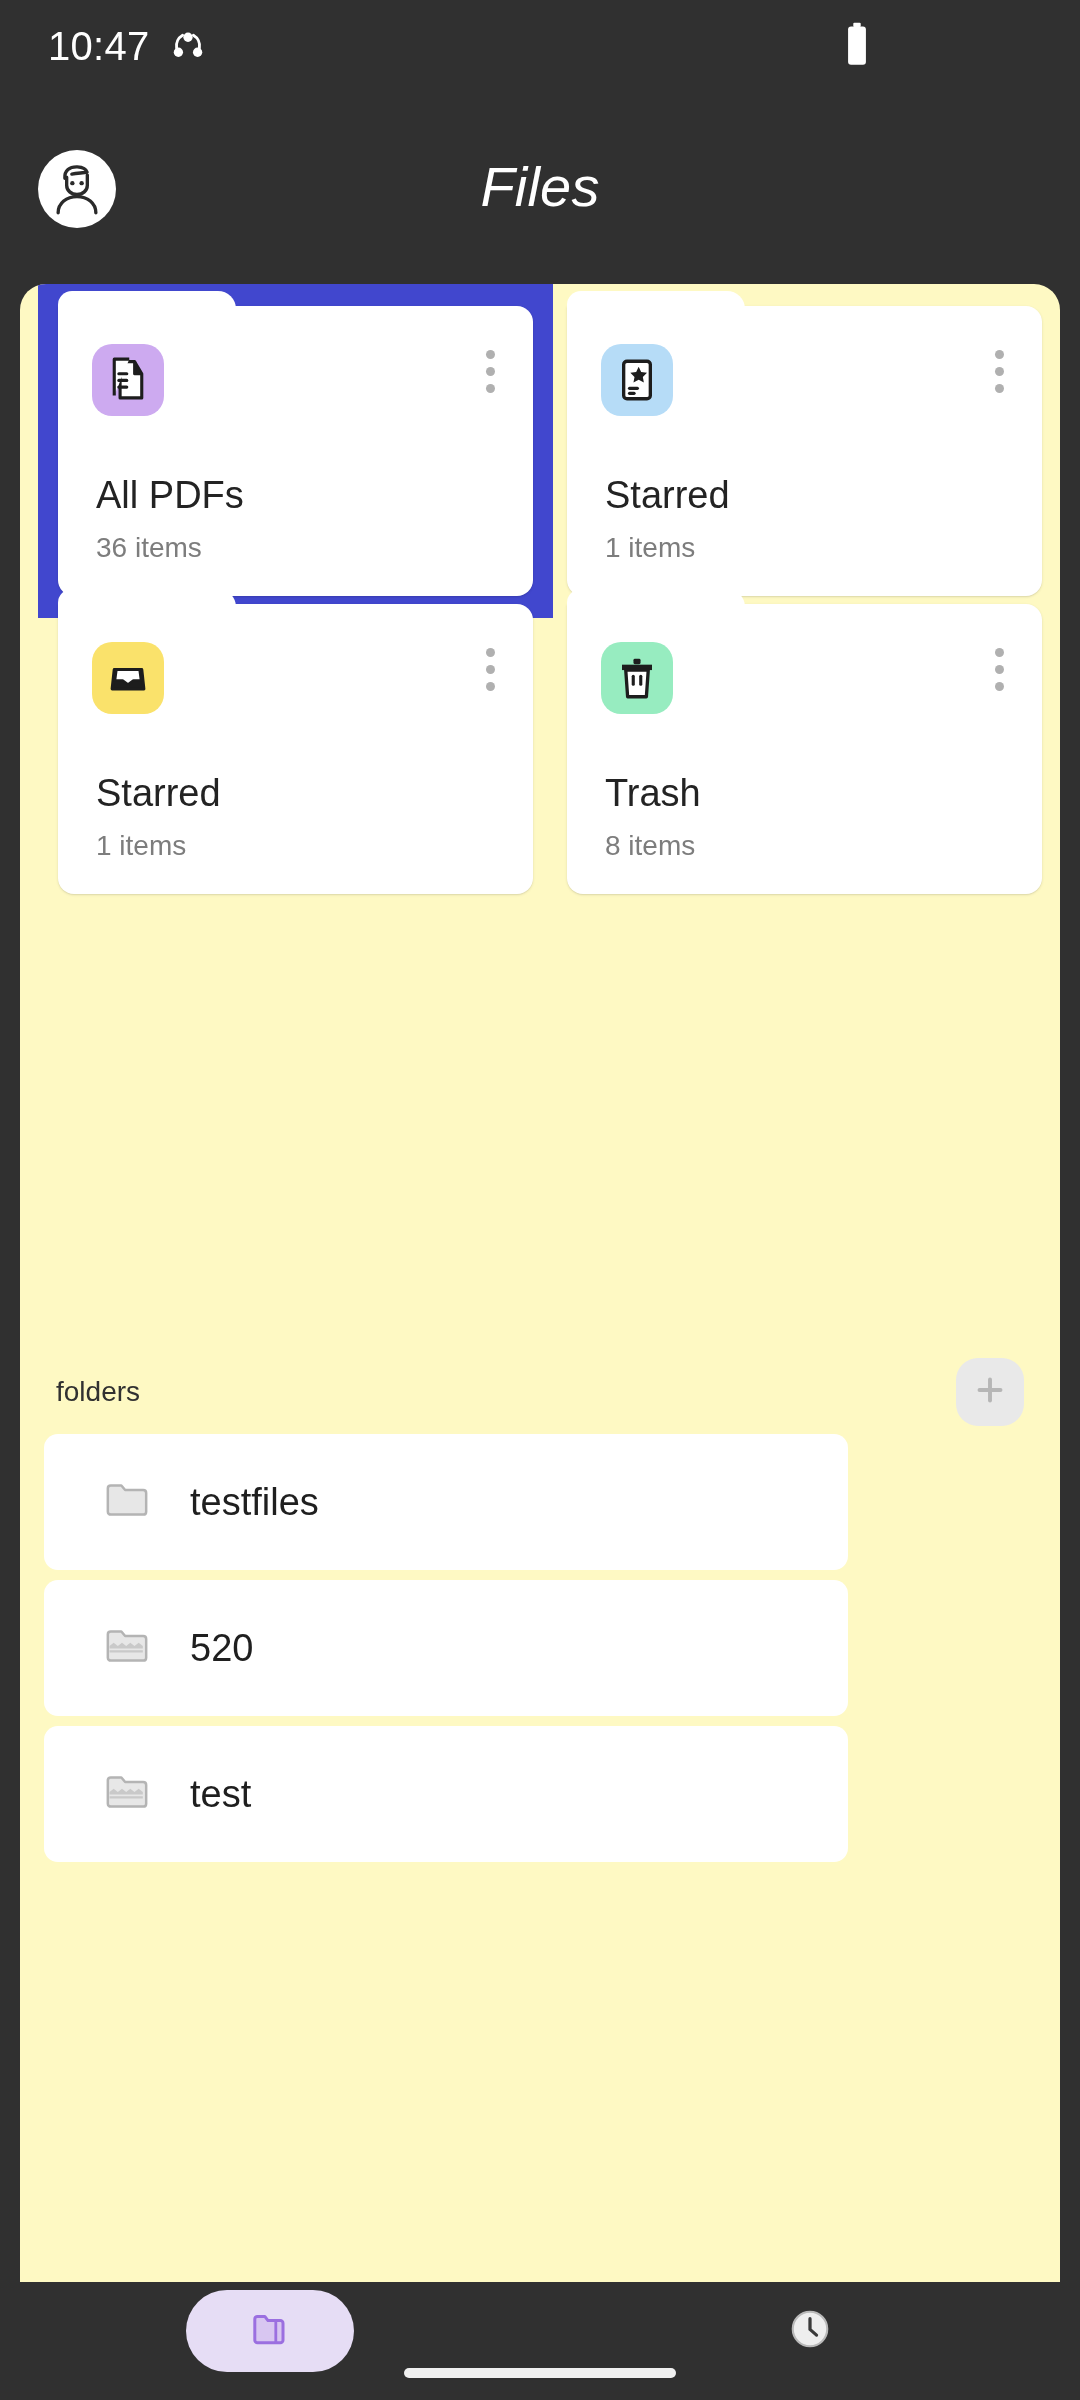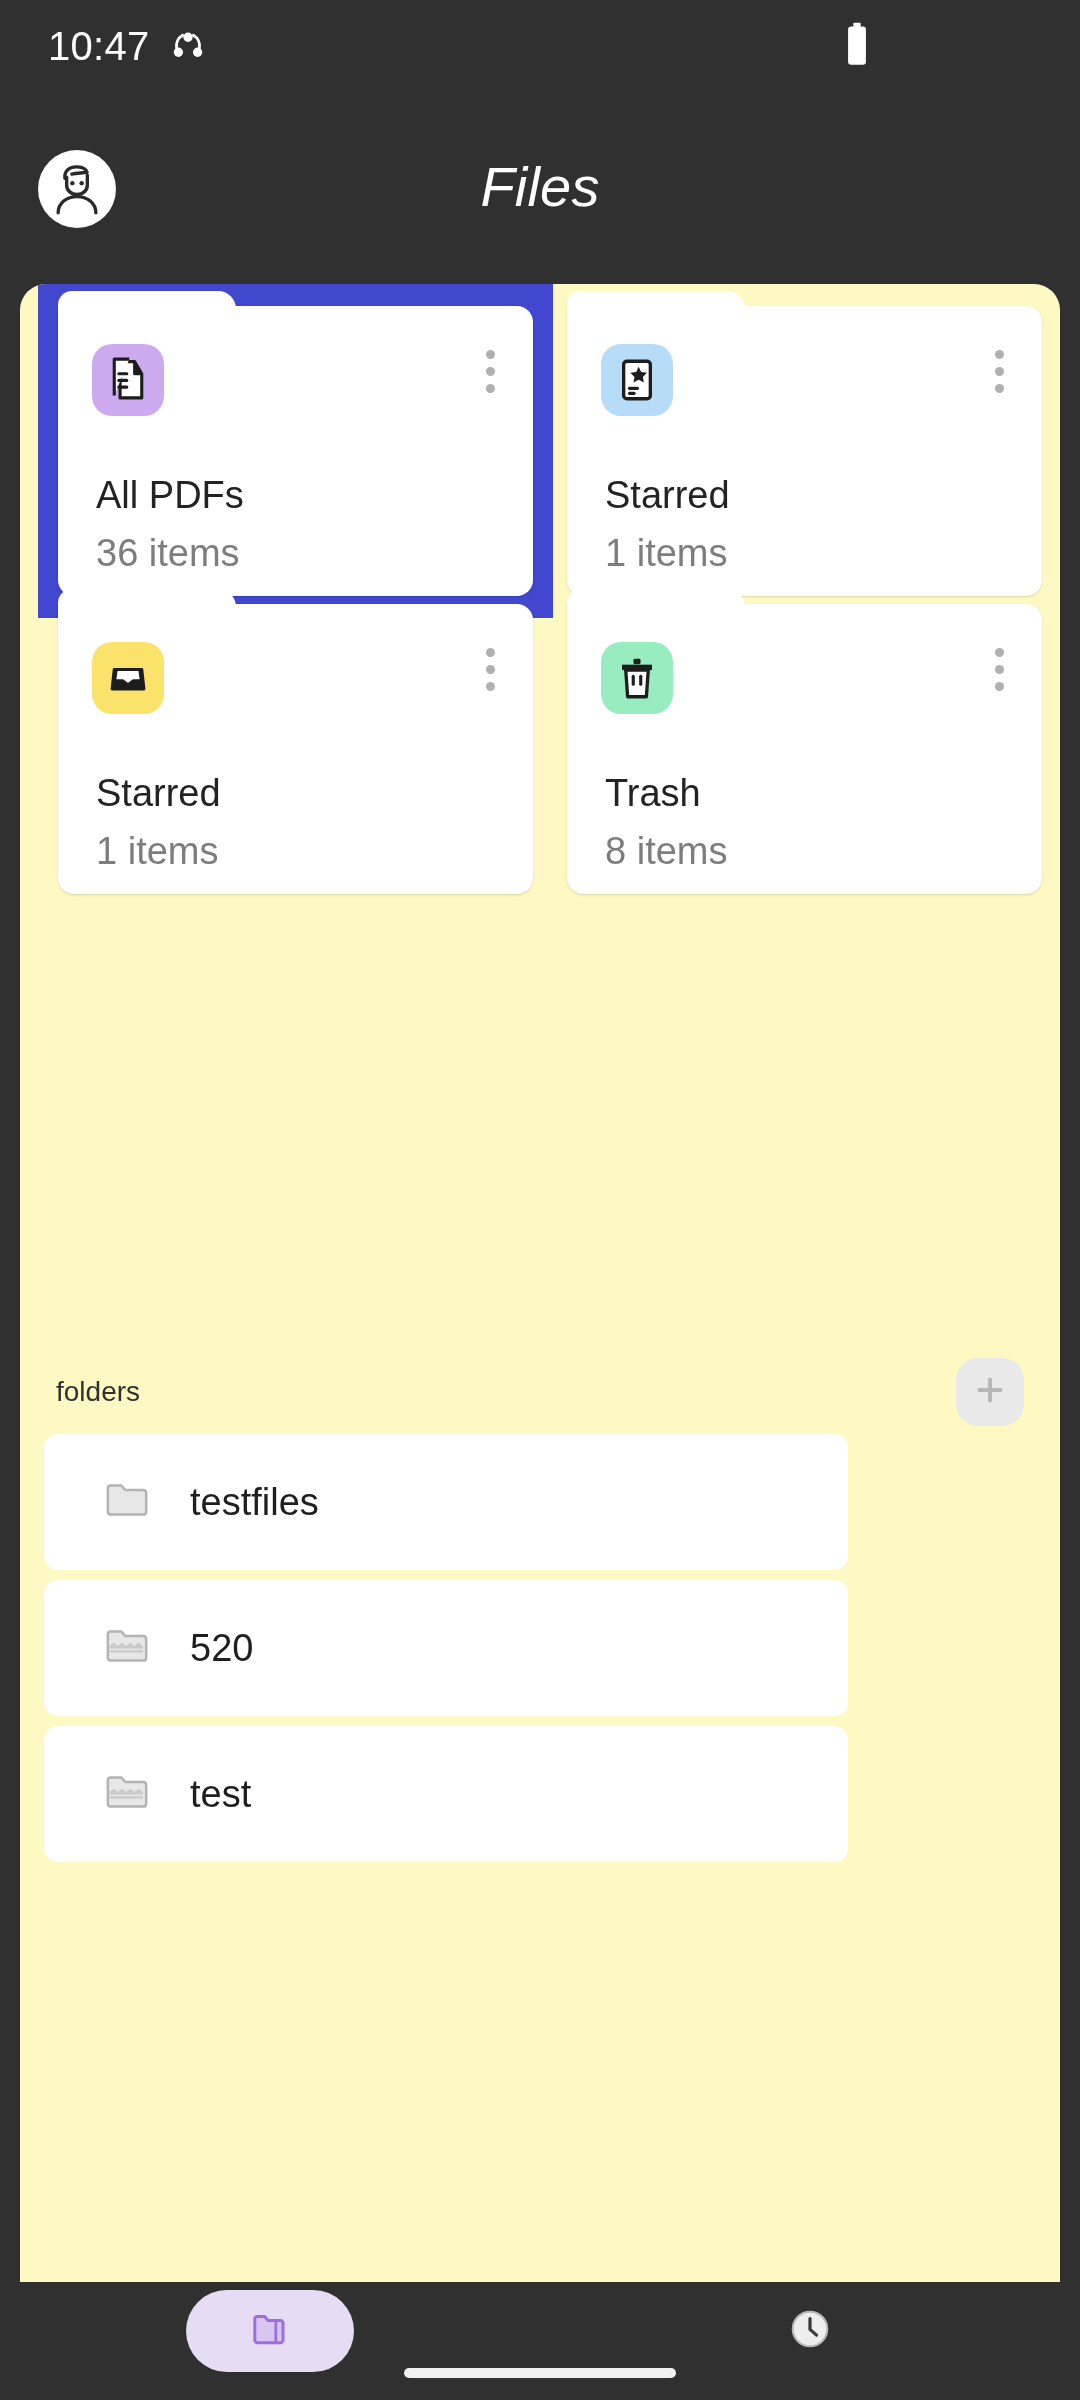--- a/index.html
+++ b/index.html
@@ -172,21 +172,21 @@
     left: 38px;
     top: 170px;
     font-size: 38px;
     color: #232323;
     line-height: 1;
   }
   .card-count {
     position: absolute;
     left: 38px;
     top: 228px;
-    font-size: 38px;
+    font-size: 28px;
     color: #7d7d7d;
     line-height: 1;
   }
 
   
   #folders-header {
     position: absolute;
     left: 0; top: 1060px;
     width: 1040px;
     height: 96px;

